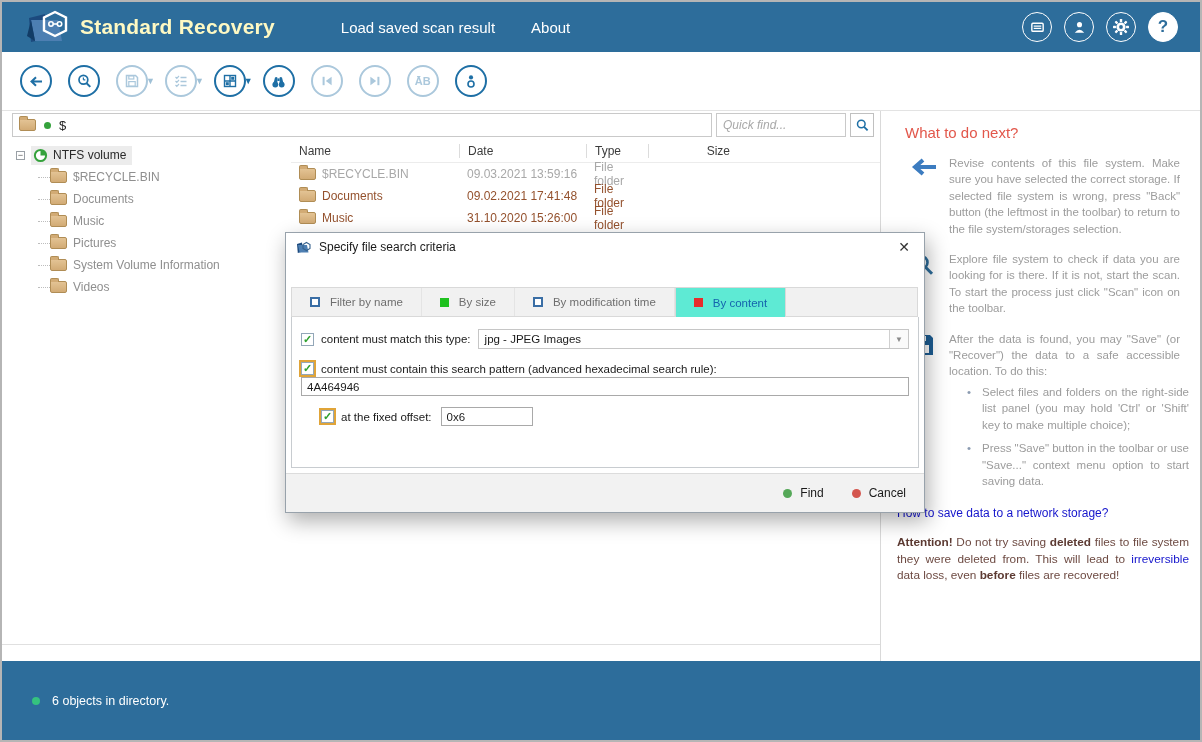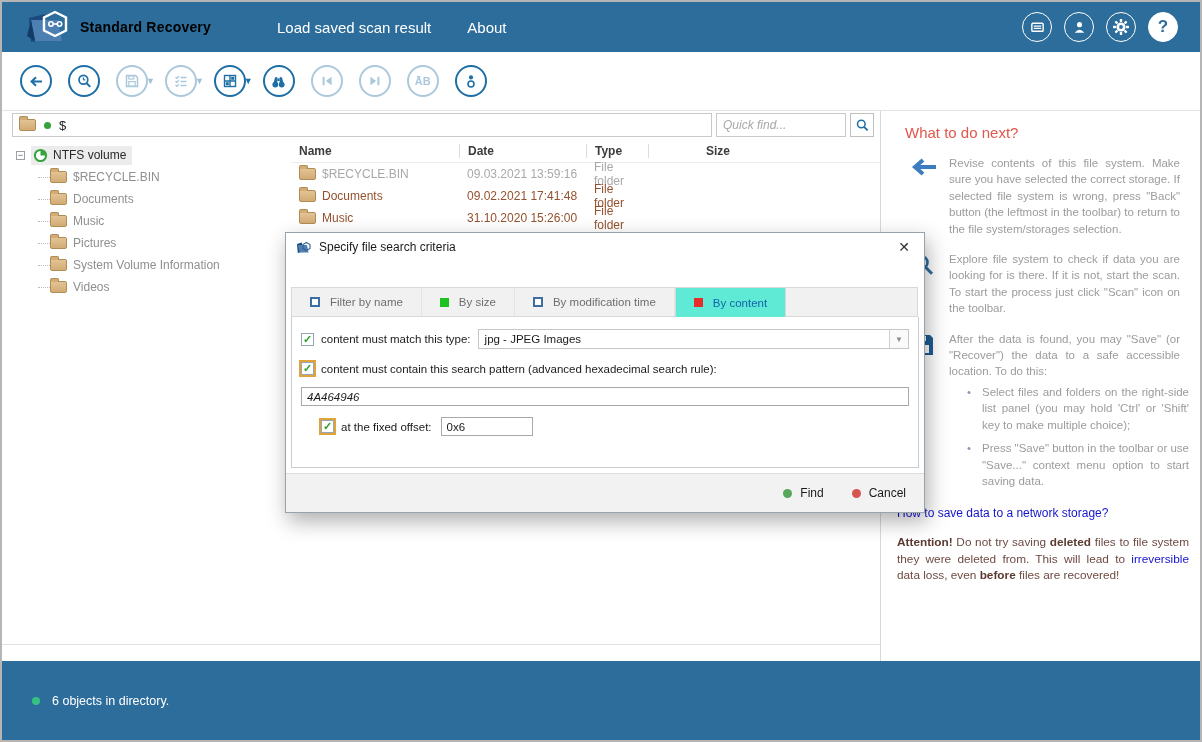--- a/index.html
+++ b/index.html
@@ -2,21 +2,21 @@
 <html><head>
 <meta charset="utf-8">
 <style>
   * { margin:0; padding:0; box-sizing:border-box; }
   html,body { width:1202px; height:742px; font-family:"Liberation Sans", sans-serif; background:#e8e8e8; }
   .window { position:relative; width:1202px; height:742px; border:2px solid #b5b5b5; background:#fff; overflow:hidden; }
 
   
   .header { height:50px; background:#2d6d9b; display:flex; align-items:center; padding:0 22px; }
   .logo { width:46px; height:40px; flex:0 0 auto; }
-  .app-title { color:#000000; font-size:14px; font-weight:bold; margin-left:10px; letter-spacing:.2px; }
+  .app-title { color:#fef9c3; font-size:21px; font-weight:bold; margin-left:10px; letter-spacing:.2px; }
   .menu { display:flex; gap:36px; margin-left:66px; }
   .menu-item { color:#fff; font-size:15px; cursor:pointer; }
   .header-spacer { flex:1; }
   .hbtns { display:flex; gap:12px; align-items:center; }
   .hbtn { width:30px; height:30px; border-radius:50%; border:1.7px solid #fff; display:flex; align-items:center; justify-content:center; color:#fff; cursor:pointer; }
   .hbtn.solid { background:#fff; border-color:#fff; color:#2d6d9b; font-weight:bold; font-size:17px; }
 
   
   .toolbar { height:59px; display:flex; align-items:center; padding-left:18px; border-bottom:1px solid #e3e3e3; background:#fff; }
   .tbtn { width:32px; height:32px; border-radius:50%; border:2px solid currentColor; display:flex; align-items:center; justify-content:center; margin-right:16px; cursor:pointer; background:#fff; }
@@ -47,21 +47,21 @@
   .trow.root { color:#2a2a2a; }
   .expander { width:9px; height:9px; border:1px solid #9aa0a6; margin:0 6px 0 14px; font-size:9px; line-height:7px; text-align:center; color:#555; background:#fff; }
   .root-hl { display:flex; align-items:center; gap:5px; background:#ececec; padding:2px 6px 2px 2px; }
   .stub { width:12px; margin-left:36px; border-top:1px dotted #bdbdbd; }
   .folder { width:17px; height:12px; background:linear-gradient(#e3c394,#d2ab75); border:1px solid #b08d55; border-radius:1px 2px 2px 2px; position:relative; flex:0 0 auto; }
   .folder::before { content:""; position:absolute; top:-4px; left:-1px; width:7px; height:3px; background:#d2ab75; border:1px solid #b08d55; border-bottom:none; border-radius:2px 2px 0 0; }
   .tlabel { margin-left:6px; }
 
   .filelist { flex:1; font-size:12px; }
   .fl-head { display:flex; height:23px; align-items:center; color:#3c3c3c; border-bottom:1px solid #ececec; }
-  .fl-head > div { padding:0 8px;font-weight:bold; }
+  .fl-head > div { padding:0 8px; }
   .col-name { width:168px; }
   .col-date { width:127px; border-left:1px solid #dcdcdc; }
   .col-type { width:62px;  border-left:1px solid #dcdcdc; }
   .col-size { width:90px;  border-left:1px solid #dcdcdc; text-align:right; }
   .frow { display:flex; height:22px; align-items:center; color:#94512d; cursor:pointer; }
   .frow.dim { color:#a8a8a8; }
   .frow .col-name { display:flex; align-items:center; gap:6px; border:none; }
   .frow > div { padding:0 8px; border:none; }
 
   
@@ -95,21 +95,21 @@
   .sq.green { background:#1fc11f; }
   .sq.red   { background:#e82c2c; }
   .dlg-body { margin:0 5px; height:151px; border:1px solid #c8ccd0; border-top:none; background:#fff; padding:12px 9px 0 9px; font-size:11.5px; color:#1a1a1a; }
   .cb { width:13px; height:13px; border:1px solid #93a7b8; background:#fff; display:inline-flex; align-items:center; justify-content:center; flex:0 0 auto; color:#2fa12f; font-size:11px; font-weight:bold; line-height:1; cursor:pointer; }
   .cb.hl { outline:2px solid #e0a438; }
   .fieldrow { display:flex; align-items:center; gap:7px; }
   .combo { flex:1; height:20px; border:1px solid #c6c6c6; display:flex; align-items:center; }
   .combo .val { flex:1; padding-left:6px; }
   .combo .cbtn { width:19px; height:100%; border-left:1px solid #d0d0d0; background:#fafafa; color:#8a8a8a; font-size:8px; display:flex; align-items:center; justify-content:center; cursor:pointer; }
   .txtin { height:19px; border:1px solid #a9a9a9; font-size:11.5px; font-family:"Liberation Sans", sans-serif; color:#1a1a1a; padding:0 5px; }
-  .patt { width:100%; margin-top:12px;font-style:italic; }
+  .patt { width:100%; margin-top:2px; }
   .offrow { margin-top:11px; margin-left:20px; }
   .offin { width:92px; margin-left:2px; }
   .dlg-footer { position:absolute; left:0; right:0; bottom:0; height:39px; background:#f2f2f2; border-top:1px solid #dcdcdc; display:flex; align-items:center; justify-content:flex-end; gap:28px; padding-right:18px; }
   .dbtn { display:flex; align-items:center; gap:8px; font-size:12px; color:#1a1a1a; cursor:pointer; }
   .dot9 { width:9px; height:9px; border-radius:50%; }
   .dot-find { background:#55a858; } .dot-cancel { background:#d4564e; }
 </style>
 </head>
 <body>
 

